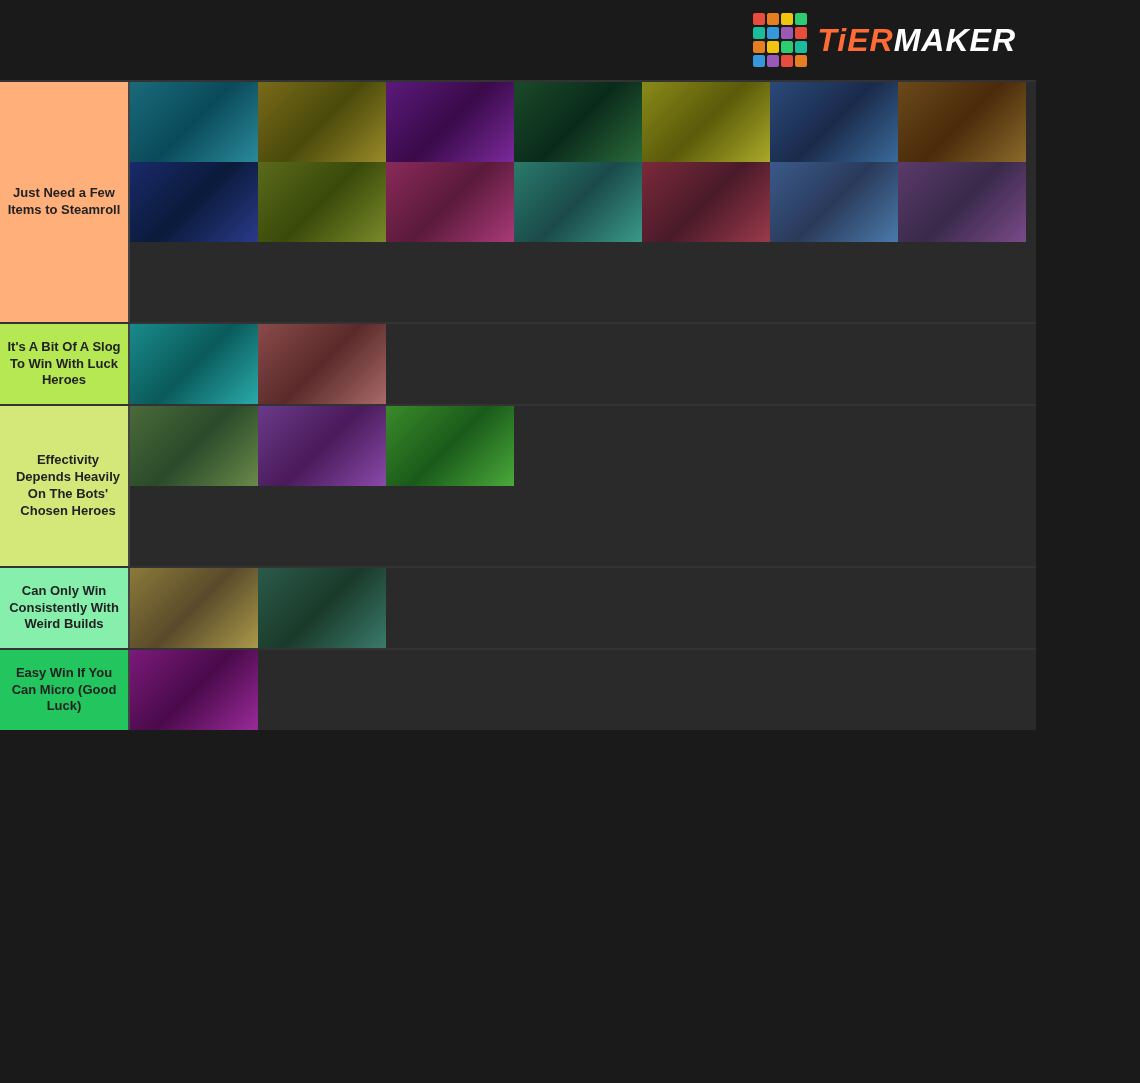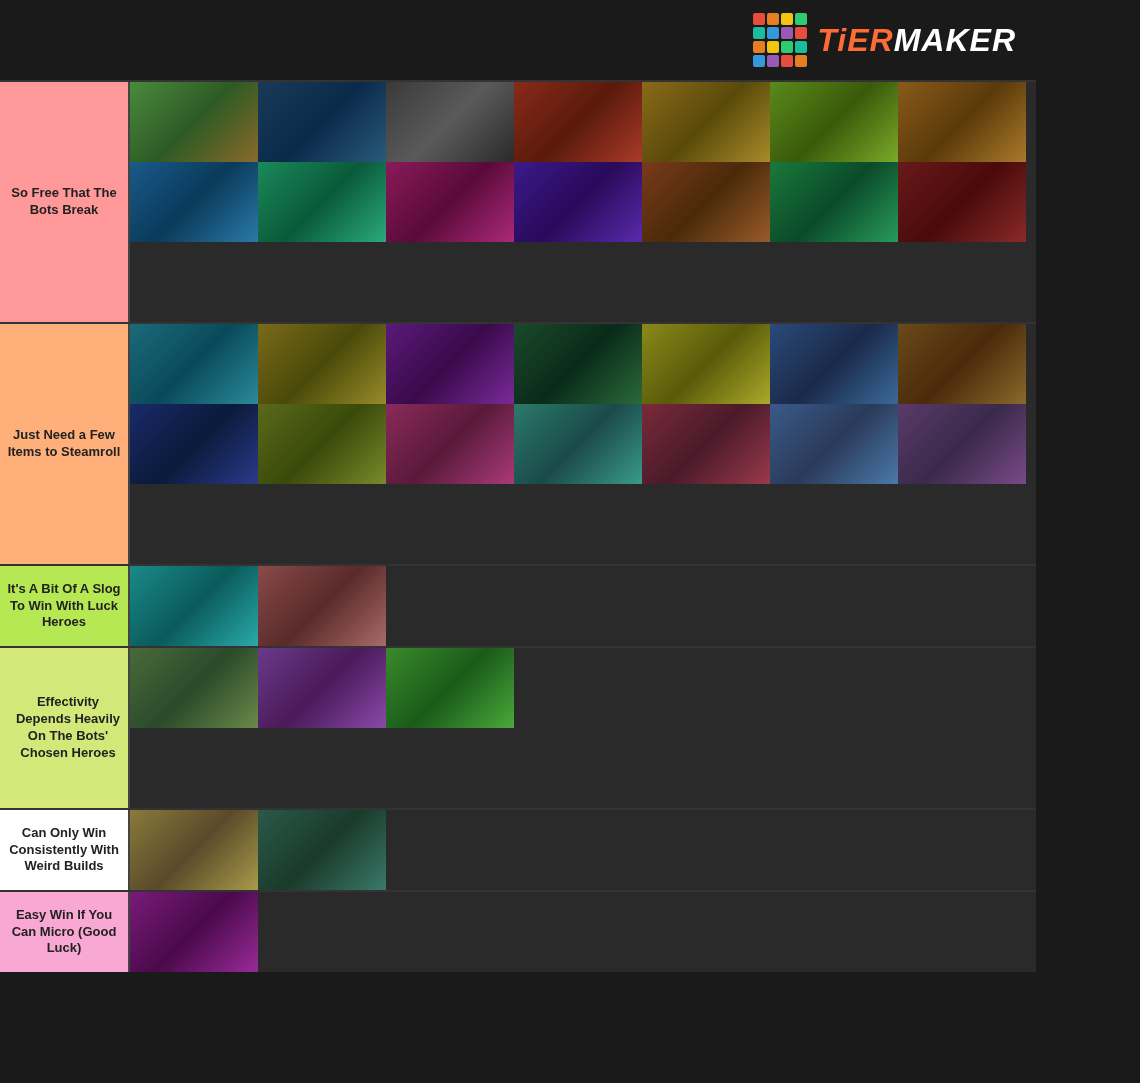--- a/index.html
+++ b/index.html
@@ -143,42 +143,20 @@
         <div class="logo-cell" style="background:#9b59b6;"></div>
         <div class="logo-cell" style="background:#e74c3c;"></div>
         <div class="logo-cell" style="background:#e67e22;"></div>
       </div>
       <div class="logo-text">
         <span style="color:#ff6b35;">TiER</span>MAKER
       </div>
     </div>
   </div>
 
-  <div class="tier-row" style="min-height: 240px;">
-    <div class="tier-label tier-pink" style="background:#ff9999; min-height:240px;">So Free That The Bots Break</div>
-    <div class="tier-content">
-
-      <div class="hero-card h1"></div>
-      <div class="hero-card h2"></div>
-      <div class="hero-card h3"></div>
-      <div class="hero-card h4"></div>
-      <div class="hero-card h5"></div>
-
-      <div class="hero-card h6"></div>
-      <div class="hero-card h7"></div>
-      <div class="hero-card h8"></div>
-      <div class="hero-card h9"></div>
-      <div class="hero-card h10"></div>
-      <div class="hero-card h11"></div>
-
-      <div class="hero-card h12"></div>
-      <div class="hero-card h13"></div>
-      <div class="hero-card h14"></div>
-    </div>
-  </div>
 
   <div class="tier-row" style="min-height: 240px;">
     <div class="tier-label" style="background:#ffb07a; min-height:240px;">Just Need a Few Items to Steamroll</div>
     <div class="tier-content">
       <div class="hero-card h15"></div>
       <div class="hero-card h16"></div>
       <div class="hero-card h17"></div>
       <div class="hero-card h18"></div>
       <div class="hero-card h19"></div>
       <div class="hero-card h20"></div>
@@ -205,27 +183,27 @@
   <div class="tier-row" style="min-height: 160px;">
     <div class="tier-label" style="background:#d4e87a; min-height:160px;padding-left:14px;">Effectivity Depends Heavily On The Bots' Chosen Heroes</div>
     <div class="tier-content">
       <div class="hero-card h31"></div>
       <div class="hero-card h32"></div>
       <div class="hero-card h33"></div>
     </div>
   </div>
 
   <div class="tier-row" style="min-height: 80px;">
-    <div class="tier-label" style="background:#ffffff; min-height:80px;">Can Only Win Consistently With Weird Builds</div>
+    <div class="tier-label" style="background:#86efac; min-height:80px;">Can Only Win Consistently With Weird Builds</div>
     <div class="tier-content">
       <div class="hero-card h34"></div>
       <div class="hero-card h35"></div>
     </div>
   </div>
 
   <div class="tier-row" style="min-height: 80px;">
-    <div class="tier-label" style="background:#f9a8d4; min-height:80px;">Easy Win If You Can Micro (Good Luck)</div>
+    <div class="tier-label" style="background:#22c55e; min-height:80px;">Easy Win If You Can Micro (Good Luck)</div>
     <div class="tier-content">
       <div class="hero-card h36"></div>
     </div>
   </div>
 
 </div>
 
 </body></html>

